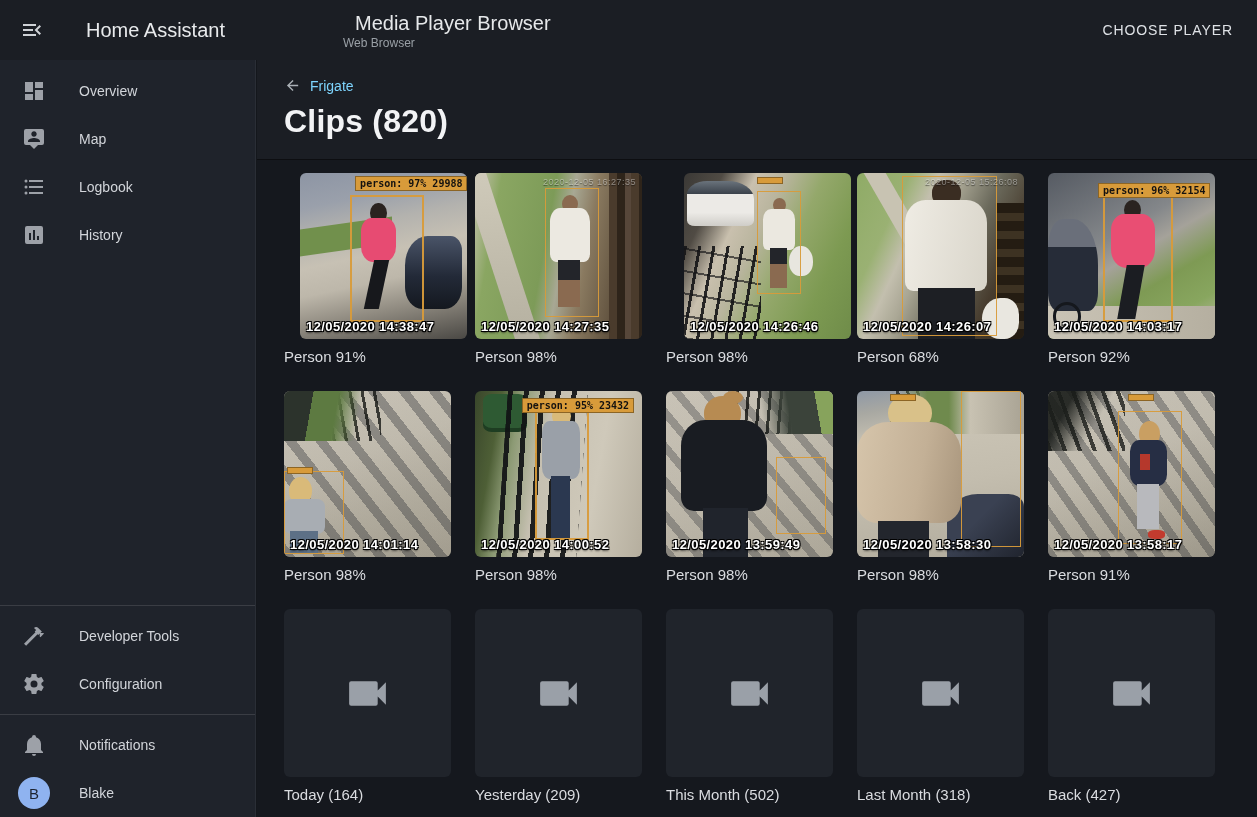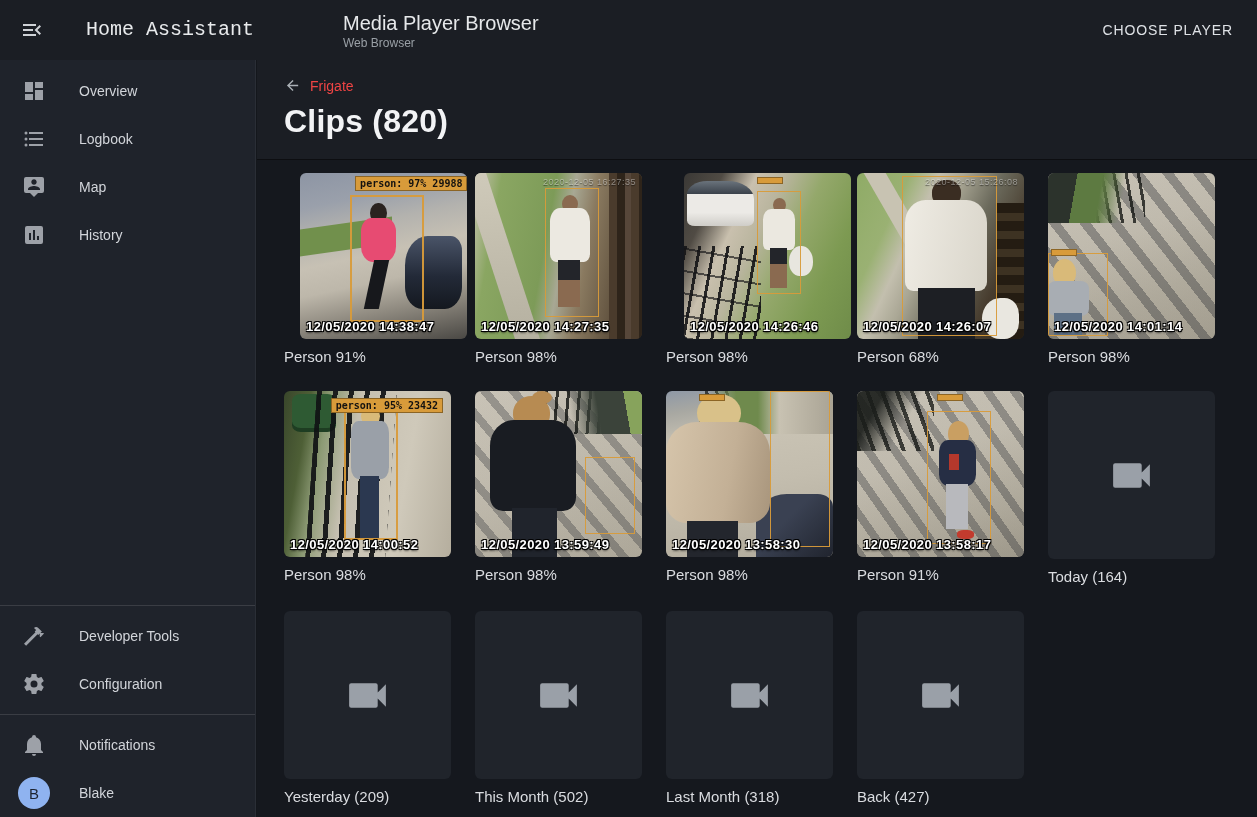--- a/index.html
+++ b/index.html
@@ -2,25 +2,25 @@
 <html><head>
 <meta charset="utf-8">
 <style>
   * { margin:0; padding:0; box-sizing:border-box; }
   html,body { width:1257px; height:817px; overflow:hidden; background:#14171c;
               font-family:"Liberation Sans", sans-serif; }
 
   
   .appbar { position:absolute; top:0; left:0; width:1257px; height:60px;
             background:#1b1e24; display:flex; align-items:center; z-index:5; }
-  .appbar-left { width:256px; display:flex; flex:none;font-family:Liberation Mono, monospace; }
+  .appbar-left { width:256px; display:flex; align-items:center; flex:none; }
   .menu-btn { width:24px; height:24px; margin-left:20px; color:#cfd2d6; cursor:pointer; }
   .app-title { margin-left:42px; font-size:20px; color:#e8eaec; font-weight:400; }
   .panel-head { margin-left:87px; display:flex; flex-direction:column; }
-  .panel-title { font-size:20px; color:#e6e8ea; font-weight:400; line-height:24px; }
+  .panel-title { font-size:20px; color:#e6e8ea; font-weight:400; line-height:24px;margin-left:12px; }
   .panel-subtitle { font-size:12px; color:#9aa0a6; margin-top:1px; }
   .appbar-action { margin-left:auto; margin-right:16px; font-size:14px; font-weight:500;
                    letter-spacing:0.9px; color:#dfe2e6; cursor:pointer; padding:8px; }
 
   
   .sidebar { position:absolute; top:60px; left:0; width:256px; height:757px;
              background:#1f232b; border-right:1px solid #2a2e36;
              display:flex; flex-direction:column; }
   .nav { padding-top:7px; }
   .nav-item { height:48px; display:flex; align-items:center; margin:0 9px;
@@ -34,21 +34,21 @@
   .avatar { width:32px; height:32px; border-radius:50%; background:#8fb3f0; color:#1c2330;
             font-size:15px; font-weight:500; display:flex; align-items:center; justify-content:center;
             margin-left:9px; flex:none; }
   .nav-item .avatar + .nlabel { margin-left:29px; }
   svg { display:block; width:100%; height:100%; fill:currentColor; }
 
   
   .content { position:absolute; top:60px; left:257px; width:1000px; height:757px; background:#15181e; }
   .content-header { height:100px; background:#1b1e24; border-bottom:1px solid #0d0e11;
                     padding:17px 27px 0 27px; }
-  .breadcrumb { display:flex; align-items:center; color:#ef4444; font-size:14px; cursor:pointer; width:fit-content; }
+  .breadcrumb { display:flex; align-items:center; color:#7dd3fc; font-size:14px; cursor:pointer; width:fit-content; }
   .breadcrumb .bicon { width:17px; height:17px; color:#aab0b6; margin-right:9px; }
   .page-title { margin-top:9px; font-size:32px; font-weight:700; color:#f2f3f5; letter-spacing:0.2px; }
 
   .grid { padding:13px 0 0 27px; display:grid; grid-template-columns:repeat(5,167px);
           column-gap:24px; }
   .cell { margin-bottom:24px; cursor:pointer; }
   .caption { margin-top:8px; font-size:15px; color:#dadce0; line-height:20px; }
 
   
   .photo { width:167px; height:166px; border-radius:6px; position:relative; overflow:hidden;
@@ -229,32 +229,32 @@
       <span class="nicon">
           <svg viewBox="0 0 24 24">
             <path d="M13,3V9H21V3M13,21H21V11H13M3,21H11V15H3M3,13H11V3H3V13Z"></path>
           </svg>
         </span>
       <span class="nlabel">Overview</span>
     </div>
     <div class="nav-item">
       <span class="nicon">
           <svg viewBox="0 0 24 24">
+            <path d="M20,2H4A2,2 0 0,0 2,4V16A2,2 0 0,0 4,18H8L12,22L16,18H20A2,2 0 0,0 22,16V4A2,2 0 0,0 20,2M12,4.3C13.5,4.3 14.7,5.5 14.7,7C14.7,8.5 13.5,9.7 12,9.7C10.5,9.7 9.3,8.5 9.3,7C9.3,5.5 10.5,4.3 12,4.3M18,15H6V14.1C6,12.1 10,11 12,11C14,11 18,12.1 18,14.1V15Z"></path>
+          </svg>
+        </span>
+      <span class="nlabel">Map</span>
+    </div>
+    <div class="nav-item">
+      <span class="nicon">
+          <svg viewBox="0 0 24 24">
             <path d="M7,5H21V7H7V5M7,13V11H21V13H7M4,4.5A1.5,1.5 0 0,1 5.5,6A1.5,1.5 0 0,1 4,7.5A1.5,1.5 0 0,1 2.5,6A1.5,1.5 0 0,1 4,4.5M4,10.5A1.5,1.5 0 0,1 5.5,12A1.5,1.5 0 0,1 4,13.5A1.5,1.5 0 0,1 2.5,12A1.5,1.5 0 0,1 4,10.5M7,19V17H21V19H7M4,16.5A1.5,1.5 0 0,1 5.5,18A1.5,1.5 0 0,1 4,19.5A1.5,1.5 0 0,1 2.5,18A1.5,1.5 0 0,1 4,16.5Z"></path>
           </svg>
         </span>
       <span class="nlabel">Logbook</span>
-    </div>
-    <div class="nav-item">
-      <span class="nicon">
-          <svg viewBox="0 0 24 24">
-            <path d="M20,2H4A2,2 0 0,0 2,4V16A2,2 0 0,0 4,18H8L12,22L16,18H20A2,2 0 0,0 22,16V4A2,2 0 0,0 20,2M12,4.3C13.5,4.3 14.7,5.5 14.7,7C14.7,8.5 13.5,9.7 12,9.7C10.5,9.7 9.3,8.5 9.3,7C9.3,5.5 10.5,4.3 12,4.3M18,15H6V14.1C6,12.1 10,11 12,11C14,11 18,12.1 18,14.1V15Z"></path>
-          </svg>
-        </span>
-      <span class="nlabel">Map</span>
     </div>
     <div class="nav-item">
       <span class="nicon">
           <svg viewBox="0 0 24 24">
             <path d="M17,17H15V13H17M13,17H11V7H13M9,17H7V10H9M19,3H5A2,2 0 0,0 3,5V19A2,2 0 0,0 5,21H19A2,2 0 0,0 21,19V5A2,2 0 0,0 19,3Z"></path>
           </svg>
         </span>
       <span class="nlabel">History</span>
     </div>
   </div>
@@ -365,20 +365,36 @@
             <i class="torso"></i>
             <i class="legs"></i>
           </div>
         <div class="bbox thin"></div>
         <div class="osd">2020-12-05 15:26:08</div>
         <div class="ts">12/05/2020 14:26:07</div>
       </div>
       <div class="caption">Person 68%</div>
     </div>
 
+    <div class="cell">
+      <div class="photo s5">
+        <i class="xA"></i>
+          <i class="xB"></i>
+          <i class="xC"></i>
+        <div class="fig">
+            <i class="head"></i>
+            <i class="torso"></i>
+            <i class="legs"></i>
+          </div>
+        <div class="bbox"></div>
+        <div class="chip">person: 96% 32154</div>
+        <div class="ts">12/05/2020 14:03:17</div>
+      </div>
+      <div class="caption">Person 92%</div>
+    </div>
 
     <div class="cell">
       <div class="photo s6">
         <i class="xA"></i>
           <i class="xB"></i>
         <div class="fig">
             <i class="head"></i>
             <i class="torso"></i>
             <i class="legs"></i>
           </div>

